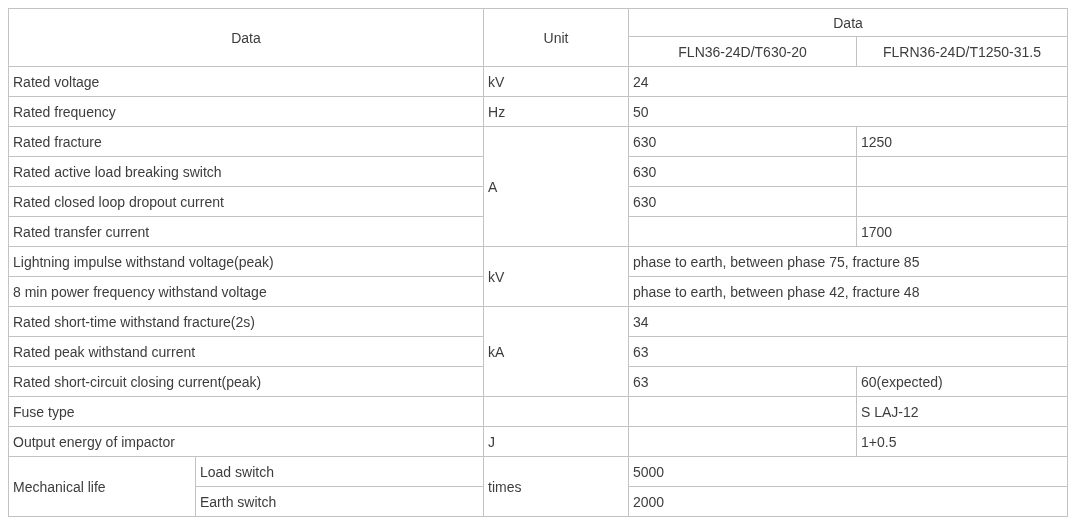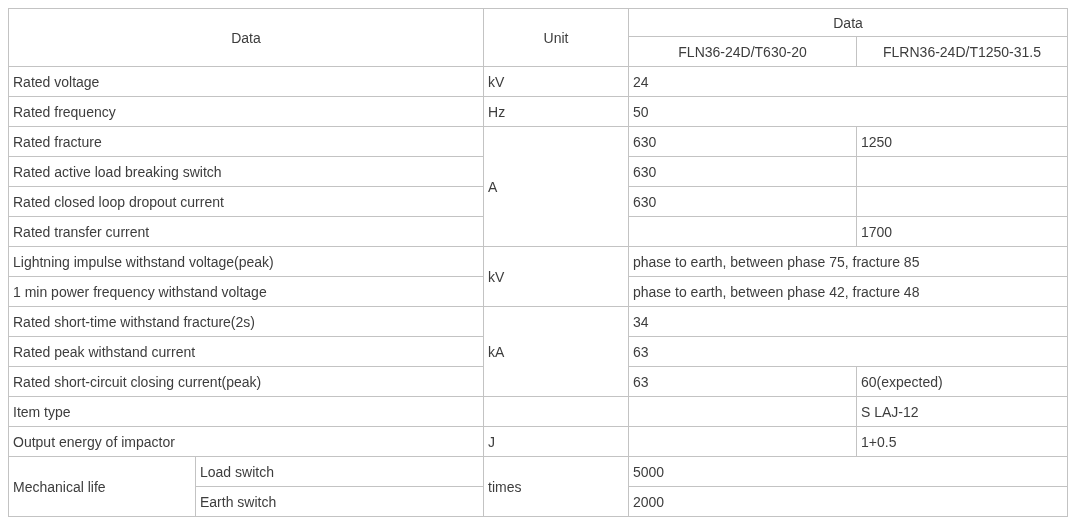--- a/index.html
+++ b/index.html
@@ -92,39 +92,39 @@
       <td colspan="2">Rated transfer current</td>
       <td></td>
       <td>1700</td>
     </tr>
     <tr class="brow">
       <td colspan="2">Lightning impulse withstand voltage(peak)</td>
       <td rowspan="2">kV</td>
       <td colspan="2">phase to earth, between phase 75, fracture 85</td>
     </tr>
     <tr class="brow">
-      <td colspan="2">1 min power frequency withstand voltage</td>
+      <td colspan="2">8 min power frequency withstand voltage</td>
       <td colspan="2">phase to earth, between phase 42, fracture 48</td>
     </tr>
     <tr class="brow">
       <td colspan="2">Rated short-time withstand fracture(2s)</td>
       <td rowspan="3">kA</td>
       <td colspan="2">34</td>
     </tr>
     <tr class="brow">
       <td colspan="2">Rated peak withstand current</td>
       <td colspan="2">63</td>
     </tr>
     <tr class="brow">
       <td colspan="2">Rated short-circuit closing current(peak)</td>
       <td>63</td>
       <td>60(expected)</td>
     </tr>
     <tr class="brow">
-      <td colspan="2">Item type</td>
+      <td colspan="2">Fuse type</td>
       <td></td>
       <td></td>
       <td>S LAJ-12</td>
     </tr>
     <tr class="brow">
       <td colspan="2">Output energy of impactor</td>
       <td>J</td>
       <td></td>
       <td>1+0.5</td>
     </tr>

